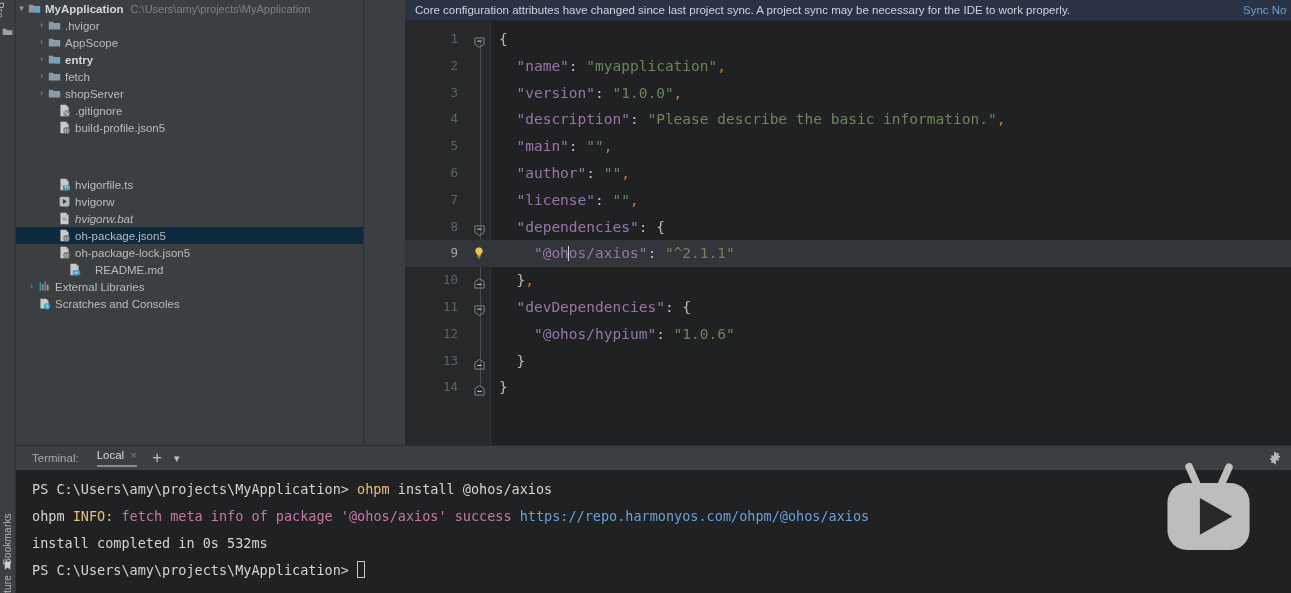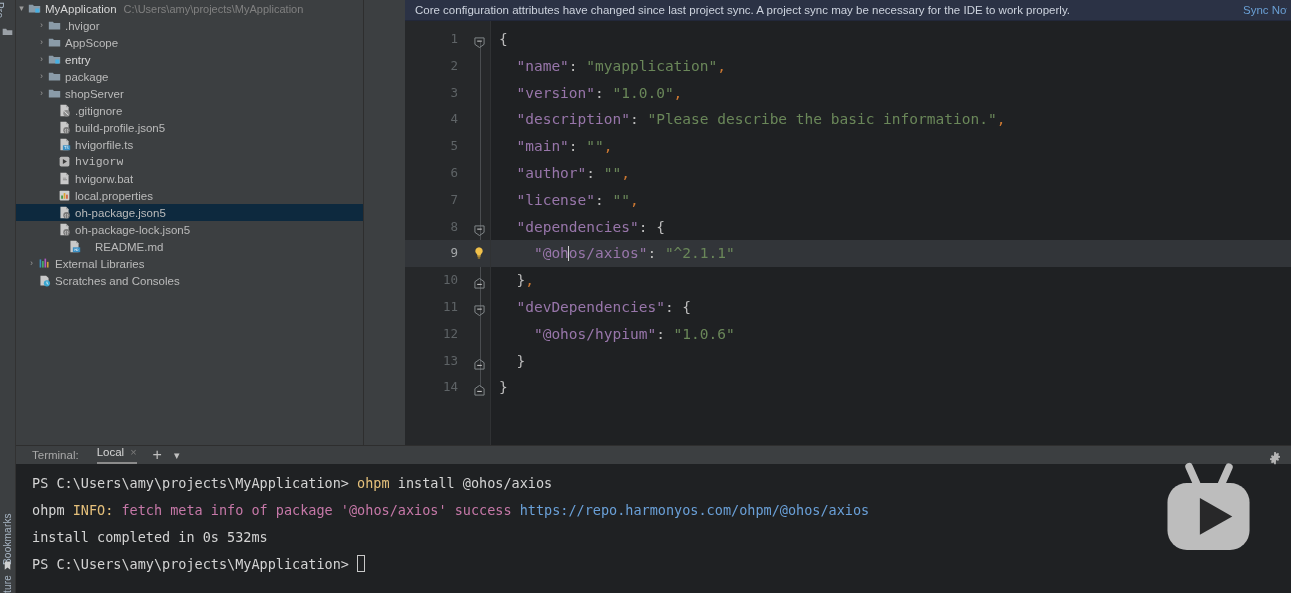--- a/index.html
+++ b/index.html
@@ -87,21 +87,21 @@
     width: 15px; flex: 0 0 15px;
     display: flex; align-items: center; justify-content: center;
     margin-right: 3px;
   }
   .trow .tlabel { overflow: hidden; text-overflow: clip; }
   .trow .tpath {
     color: #808080;
     font-size: 11px;
     margin-left: 7px;
   }
-  .bold { font-weight: normal; color: #d6d6d6; }
+  .bold { font-weight: bold; color: #d6d6d6; }
 
   
   .editor-col {
     flex: 1 1 auto;
     display: flex;
     flex-direction: column;
     min-width: 0;
     position: relative;
     margin-left: 41px;
   }
@@ -214,21 +214,21 @@
     background: #3c3f41;
     border-top: 1px solid #2e3133;
     display: flex;
     align-items: center;
     padding-left: 10px;
     font-size: 11.5px;
     color: #bcbcbc;
   }
   .bc-sep { color: #7a7a7a; margin: 0 9px; font-size: 9px; }
   .term-head {
-    height: 19px;
+    height: 25px;
     background: #3c3f41;
     display: flex;
     align-items: center;
     padding-left: 16px;
     position: relative;
     border-top: 1px solid #2e2e2e;
   }
   .term-title { font-size: 11.5px; color: #a8a8a8; }
   .term-tab {
     margin-left: 18px;
@@ -337,21 +337,21 @@
             </span>
             <span class="tlabel bold">entry</span>
           </div>
           <div class="trow" style="padding-left: 20px;">
             <span class="arrow">›</span>
             <span class="ficon">
               <svg width="13" height="13" viewBox="0 0 16 16">
                 <path d="M1 3.5h5L7.3 5H15v8H1z" fill="#8a9ba8"></path>
               </svg>
             </span>
-            <span class="tlabel">package</span>
+            <span class="tlabel">fetch</span>
           </div>
           <div class="trow" style="padding-left: 20px;">
             <span class="arrow">›</span>
             <span class="ficon">
               <svg width="13" height="13" viewBox="0 0 16 16">
                 <path d="M1 3.5h5L7.3 5H15v8H1z" fill="#8a9ba8"></path>
               </svg>
             </span>
             <span class="tlabel">shopServer</span>
           </div>
@@ -372,64 +372,52 @@
             <span class="ficon">
               <svg width="13" height="13" viewBox="0 0 16 16">
                 <path d="M3 1h7l3 3v11H3z" fill="#c9c9c9"></path>
                 <path d="M10 1l3 3h-3z" fill="#9e9e9e"></path>
                 <circle cx="10.5" cy="11.5" r="4" fill="#7a7a7a"></circle>
                 <text x="10.5" y="13.6" font-size="5" fill="#e8e8e8" text-anchor="middle" font-family="monospace">{}</text>
               </svg>
             </span>
             <span class="tlabel">build-profile.json5</span>
           </div>
-          <div class="trow" style="padding-left: 30px;">
+          <div class="trow" style="padding-left: 30px; margin-top: 40px;">
             <span class="arrow"></span>
             <span class="ficon">
               <svg width="13" height="13" viewBox="0 0 16 16">
                 <path d="M3 1h7l3 3v11H3z" fill="#c9c9c9"></path>
                 <path d="M10 1l3 3h-3z" fill="#9e9e9e"></path>
                 <rect x="6" y="9" width="9" height="6" fill="#3a8fc4"></rect>
                 <text x="10.5" y="13.8" font-size="4.5" fill="#fff" text-anchor="middle" font-family="monospace">TS</text>
               </svg>
             </span>
             <span class="tlabel">hvigorfile.ts</span>
           </div>
-          <div class="trow" style="padding-left: 30px; font-family: Liberation Mono, monospace;">
+          <div class="trow" style="padding-left: 30px;">
             <span class="arrow"></span>
             <span class="ficon">
               <svg width="13" height="13" viewBox="0 0 16 16">
                 <rect x="2" y="2" width="12" height="12" rx="2" fill="#b9b9b9"></rect>
                 <path d="M6 5l5 3-5 3z" fill="#3a3a3a"></path>
               </svg>
             </span>
             <span class="tlabel">hvigorw</span>
           </div>
-          <div class="trow" style="padding-left: 30px;">
+          <div class="trow" style="padding-left: 30px; font-style: italic;">
             <span class="arrow"></span>
             <span class="ficon">
               <svg width="13" height="13" viewBox="0 0 16 16">
                 <path d="M3 1h7l3 3v11H3z" fill="#c9c9c9"></path>
                 <path d="M10 1l3 3h-3z" fill="#9e9e9e"></path>
                 <path d="M6 7h4v1H6zM6 9h5v1H6z" fill="#8a8a8a"></path>
               </svg>
             </span>
             <span class="tlabel">hvigorw.bat</span>
-          </div>
-          <div class="trow" style="padding-left: 30px;">
-            <span class="arrow"></span>
-            <span class="ficon">
-              <svg width="13" height="13" viewBox="0 0 16 16">
-                <rect x="2" y="2" width="12" height="12" rx="1" fill="#cfcfcf"></rect>
-                <rect x="4" y="8" width="2" height="4" fill="#3a8f3a"></rect>
-                <rect x="7" y="5" width="2" height="7" fill="#e0a32e"></rect>
-                <rect x="10" y="7" width="2" height="5" fill="#d05a3a"></rect>
-              </svg>
-            </span>
-            <span class="tlabel">local.properties</span>
           </div>
           <div class="trow selected" style="padding-left: 30px;">
             <span class="arrow"></span>
             <span class="ficon">
               <svg width="13" height="13" viewBox="0 0 16 16">
                 <path d="M3 1h7l3 3v11H3z" fill="#c9c9c9"></path>
                 <path d="M10 1l3 3h-3z" fill="#9e9e9e"></path>
                 <circle cx="10.5" cy="11.5" r="4" fill="#7a7a7a"></circle>
                 <text x="10.5" y="13.6" font-size="5" fill="#e8e8e8" text-anchor="middle" font-family="monospace">{}</text>
               </svg>

